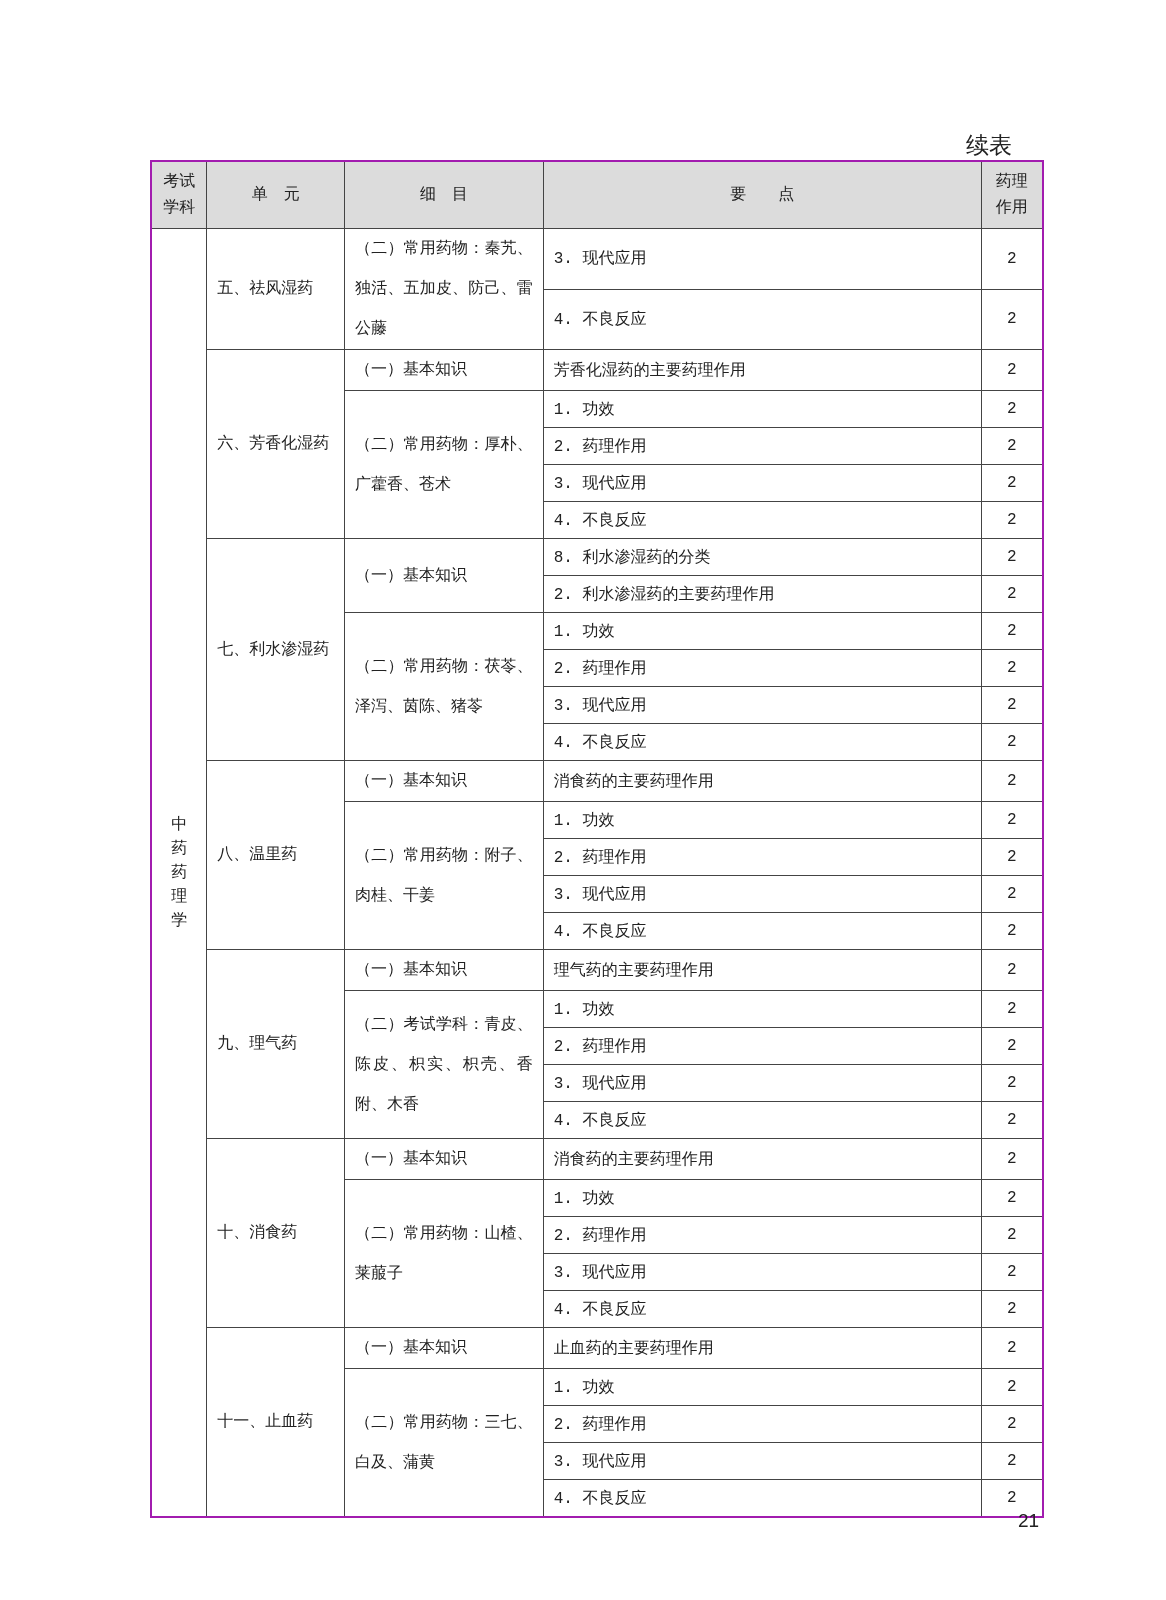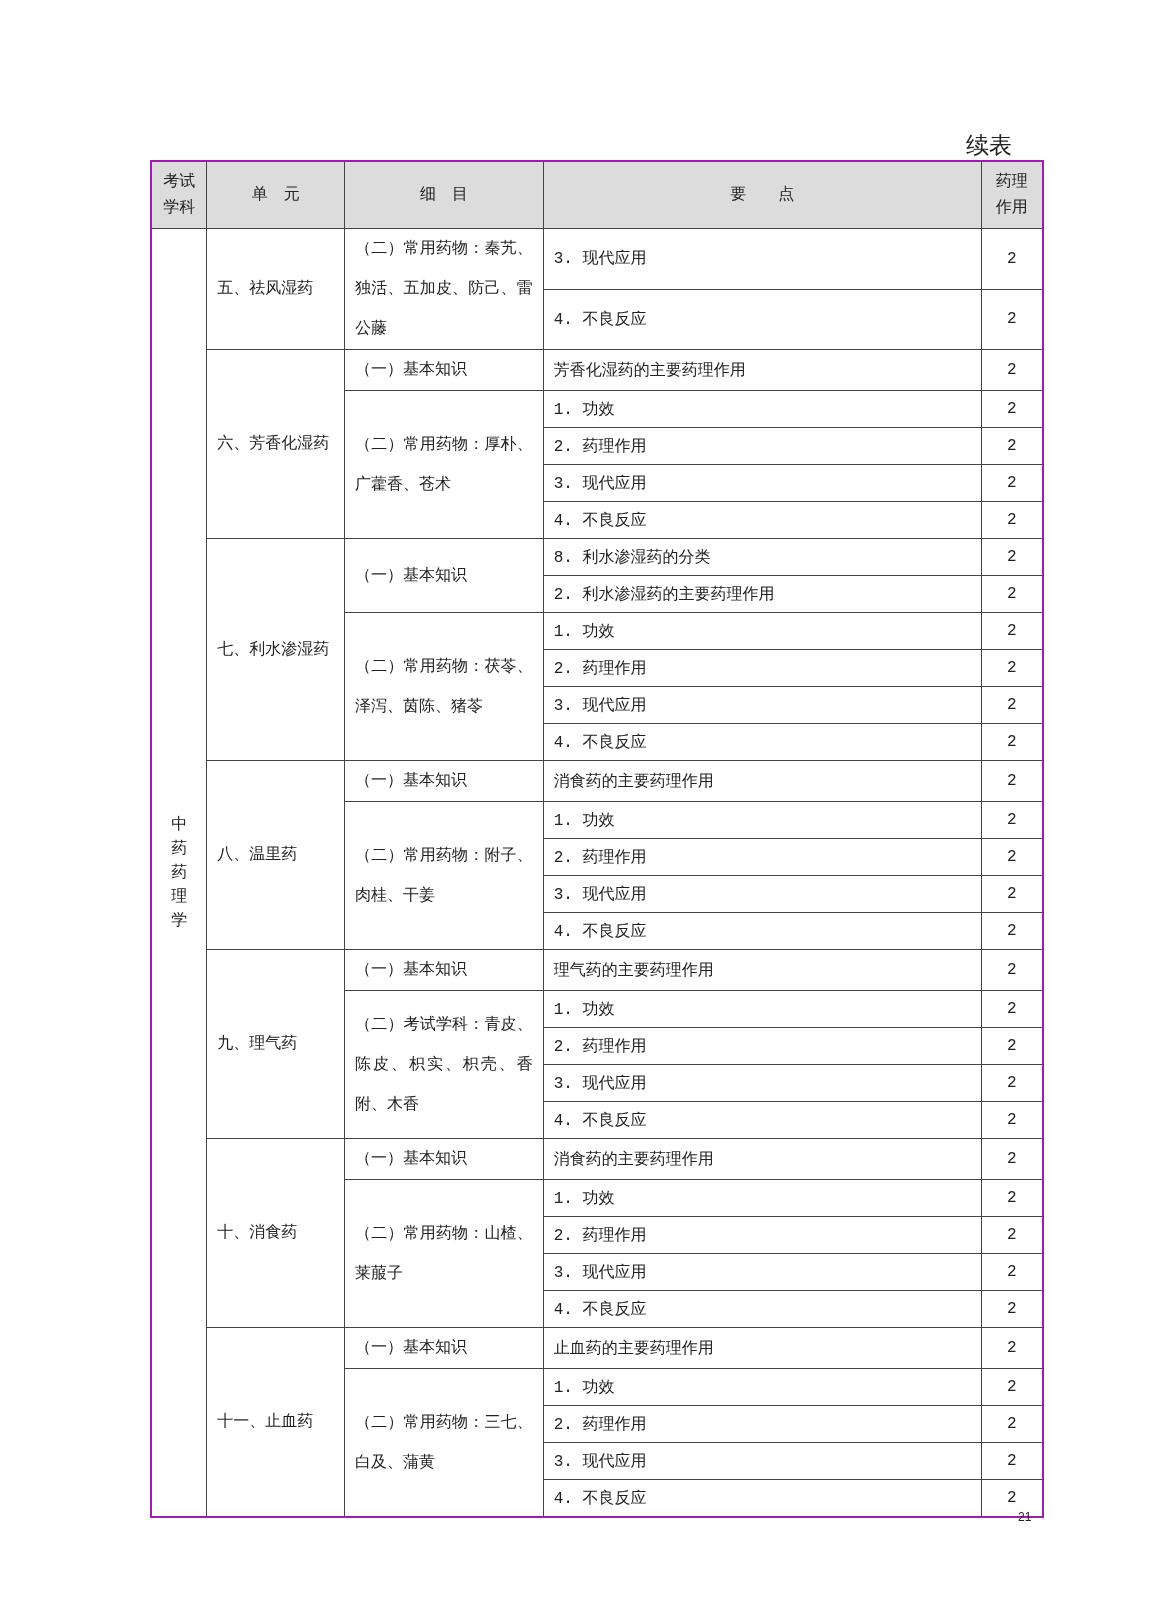--- a/index.html
+++ b/index.html
@@ -14,21 +14,21 @@
   .col-item { width: 196px; }
   .col-point { width: 432px; }
   .col-score { width: 61px; }
   td.subject { text-align: center; vertical-align: middle; }
   td.subject span { display: inline-block; width: 18px; line-height: 24px; word-break: break-all; }
   td.unit { padding: 0 10px !important; vertical-align: middle; line-height: 28px; }
   td.item { padding: 0 10px !important; vertical-align: middle; line-height: 40px; text-align: justify; }
   td.point { padding: 0 10px !important; height: 36px; }
   td.score { text-align: center; }
   tr.tall td.point { height: 52px; }
-  .page-num { position: absolute; left: 1018px; top: 1510px; font-family: "Liberation Sans", sans-serif; font-size: 12px; }
+  .page-num { position: absolute; left: 1018px; top: 1510px; font-family: "Liberation Sans", sans-serif; font-size: 19px; }
 </style>
 </head>
 <body>
 
 <div class="cont-label">续表</div>
 
 <table class="main">
   <colgroup>
     <col class="col-subject">
       <col class="col-unit">

